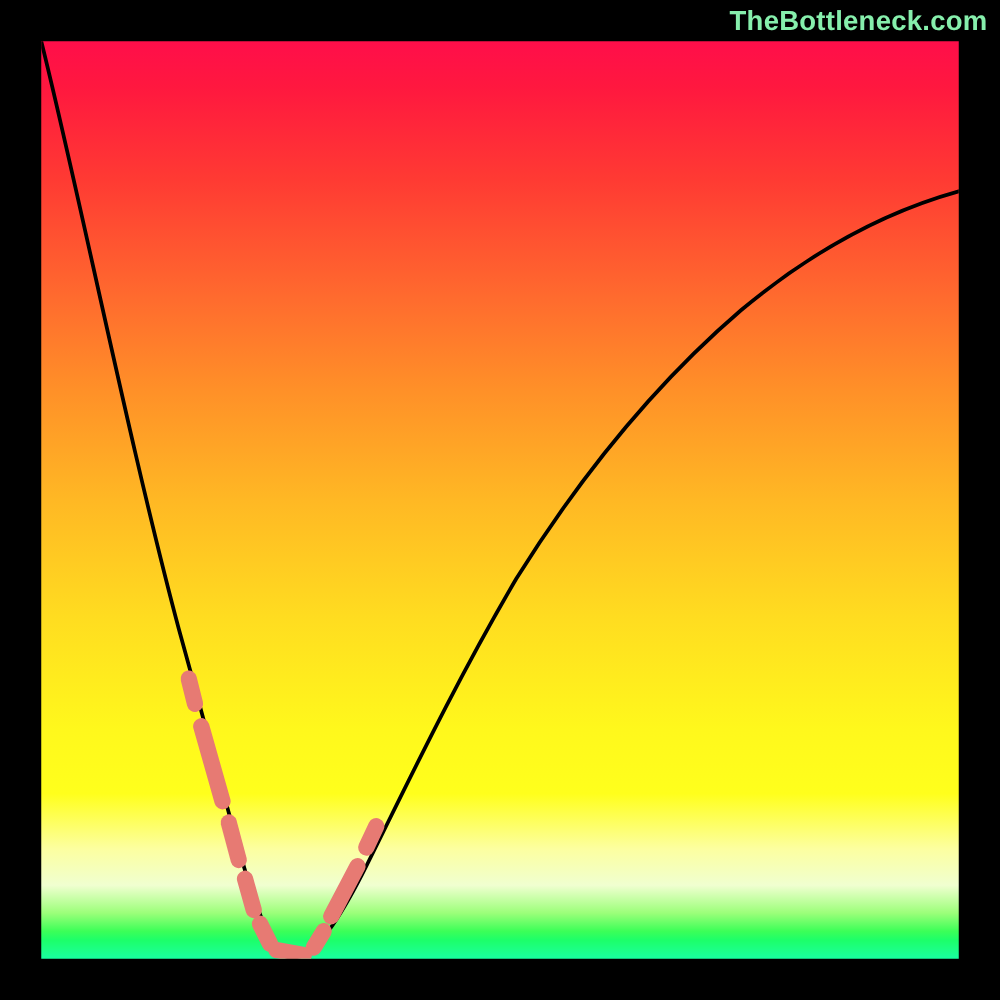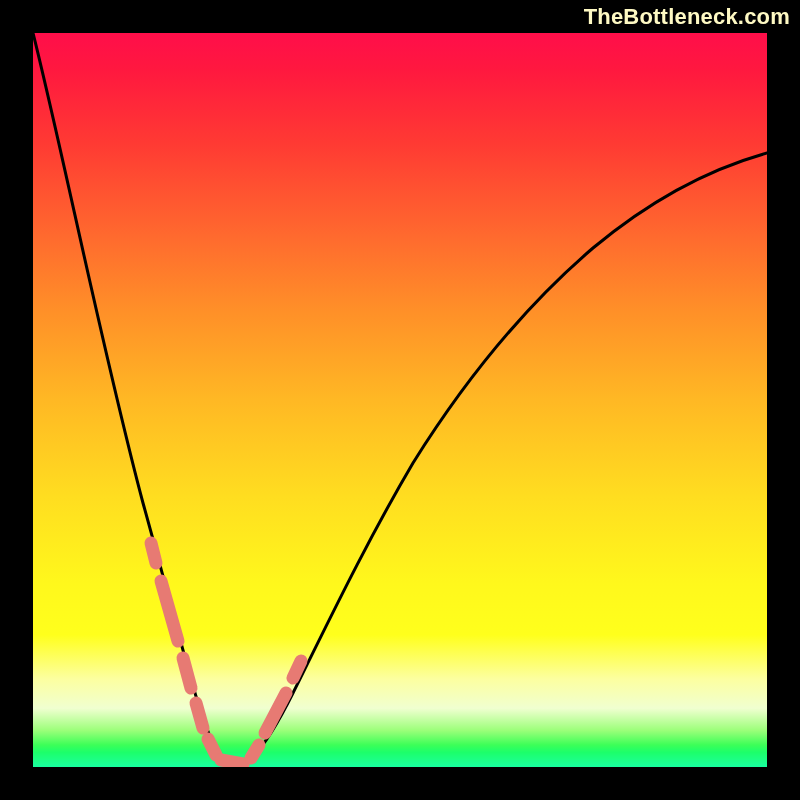--- a/index.html
+++ b/index.html
@@ -43,21 +43,21 @@
       #18ffa0 100%
     );
   }
   .watermark {
     position: absolute;
     top: 4px;
     right: 10px;
     font-family: Arial, Helvetica, sans-serif;
     font-size: 22px;
     font-weight: 600;
-    color: #fef9c3;
+    color: #86efac;
     letter-spacing: 0.2px;
   }
   svg.curve {
     position: absolute;
     left: 0;
     top: 0;
     width: 734px;
     height: 734px;
   }
 </style>

